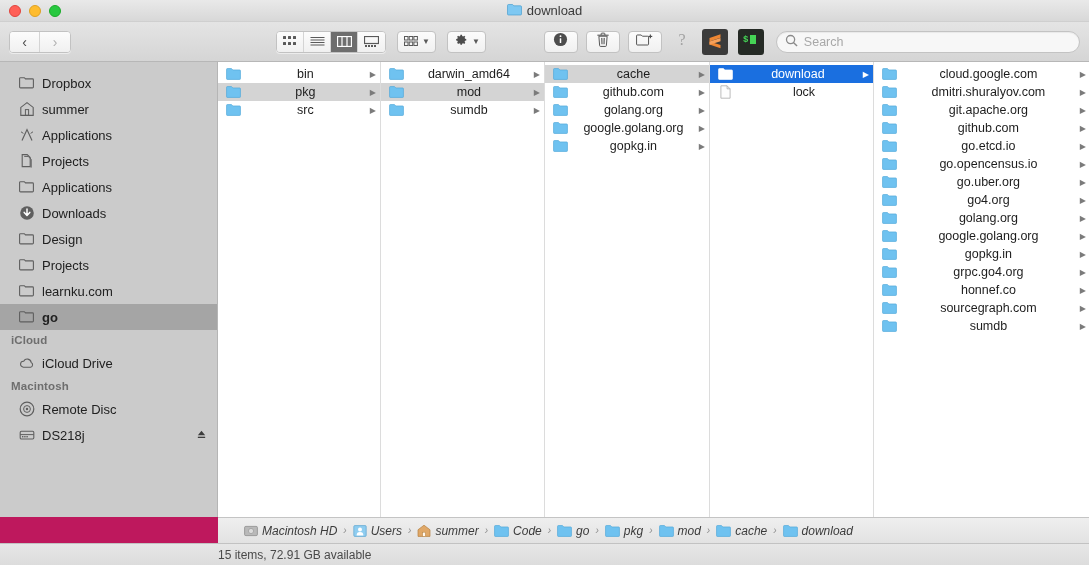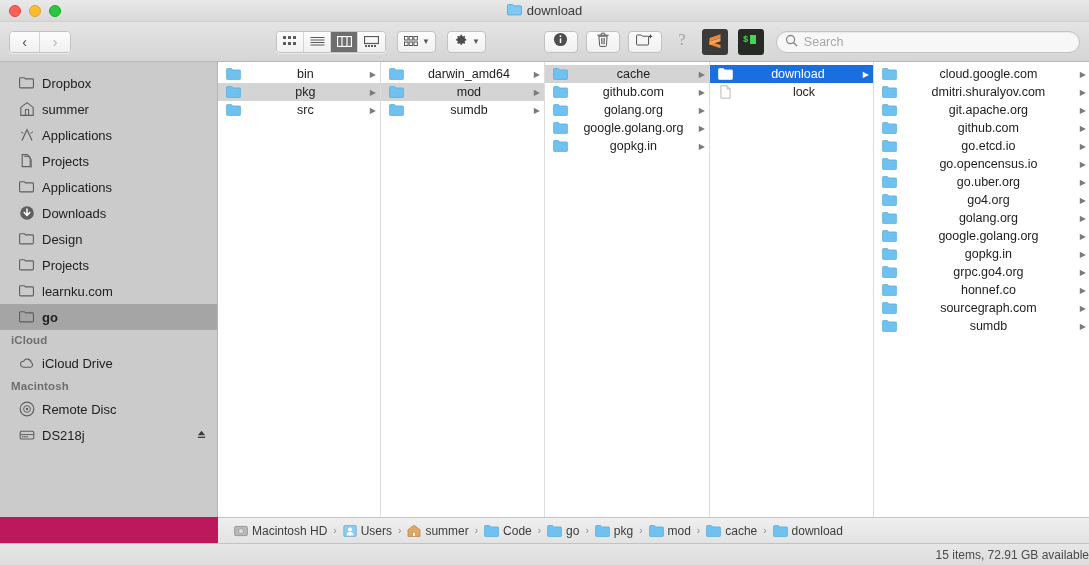--- a/index.html
+++ b/index.html
@@ -166,33 +166,34 @@
   .disc { font-size: 8px; color: #7b7b7b; flex: none; }
   .row.blue .disc { color: #ffffff; }
   .fico { width: 15px; height: 14px; flex: none; }
 
   
   .pathbar {
     height: 26px; flex: none;
     background: linear-gradient(#efefef,#e2e2e2);
     border-top: 1px solid #c4c4c4;
     display: flex; align-items: center;
-    padding-left: 16px; gap: 4px;
+    padding-left: 26px; gap: 4px;
     margin-left: 218px;
+    font-style: italic;
   }
   .crumb { display: flex; align-items: center; gap: 4px;
     font-size: 12px; color: #3c3c3c; cursor: default; }
   .sep { font-size: 10px; color: #8d8d8d; margin: 0 2px; }
 
   
   .statusbar {
     height: 22px; flex: none;
     background: linear-gradient(#e7e7e7,#dcdcdc);
     border-top: 1px solid #c2c2c2;
-    display: flex; align-items: center; justify-content: flex-end;
+    display: flex; align-items: center; justify-content: flex-start;
     font-size: 12px; color: #4a4a4a;
   }
   .sb-left { width: 218px; flex: none; }
 </style>
 </head>
 <body>
 
 <div class="window">
 
   <div class="titlebar">

